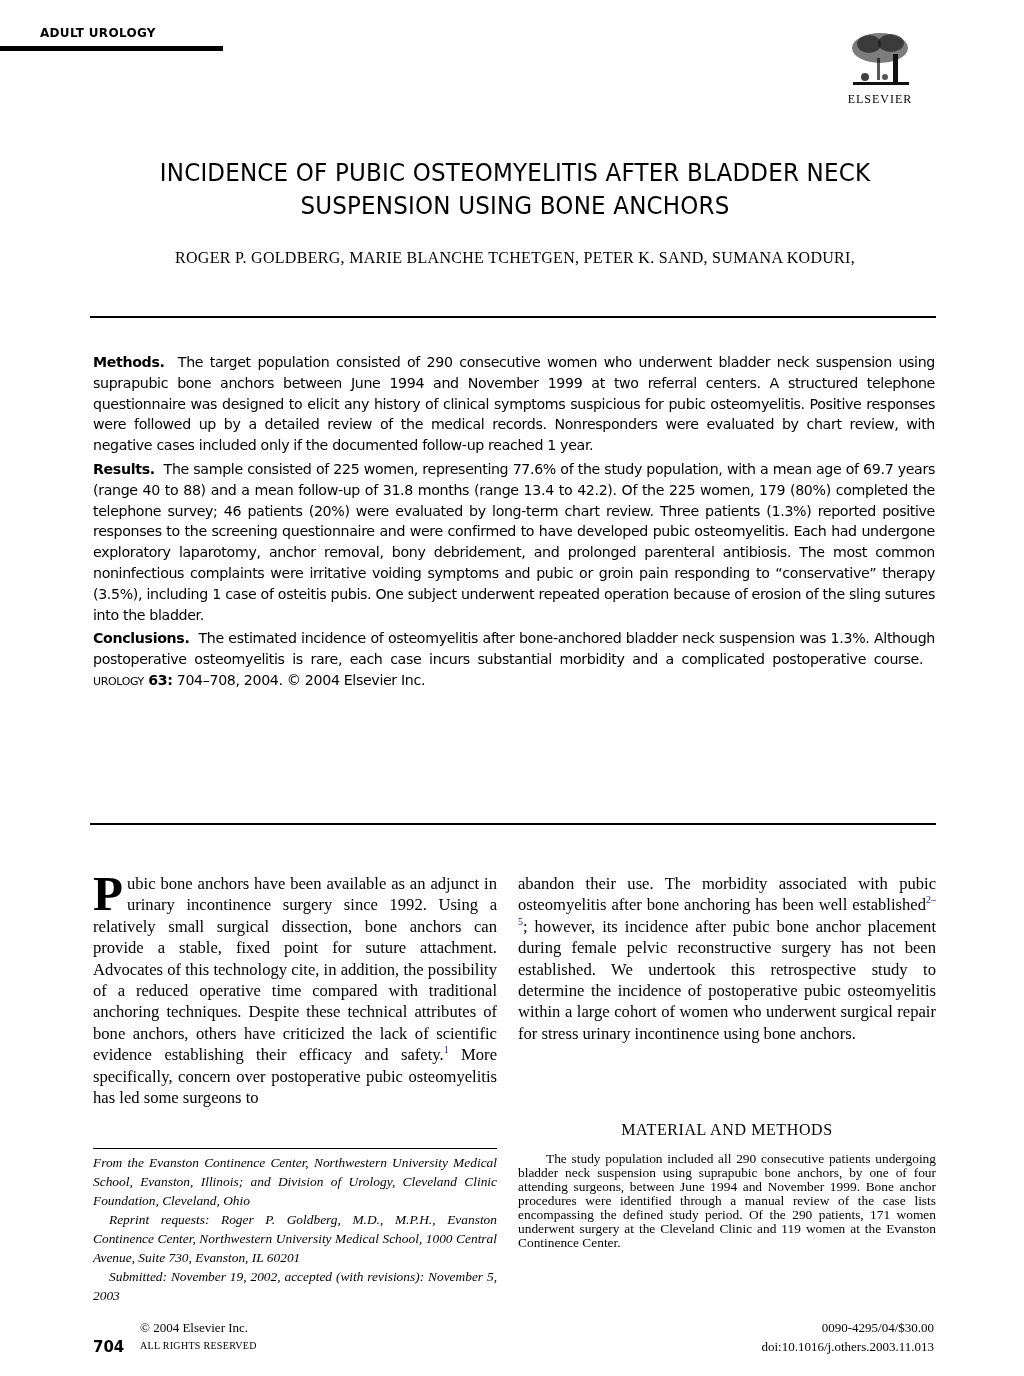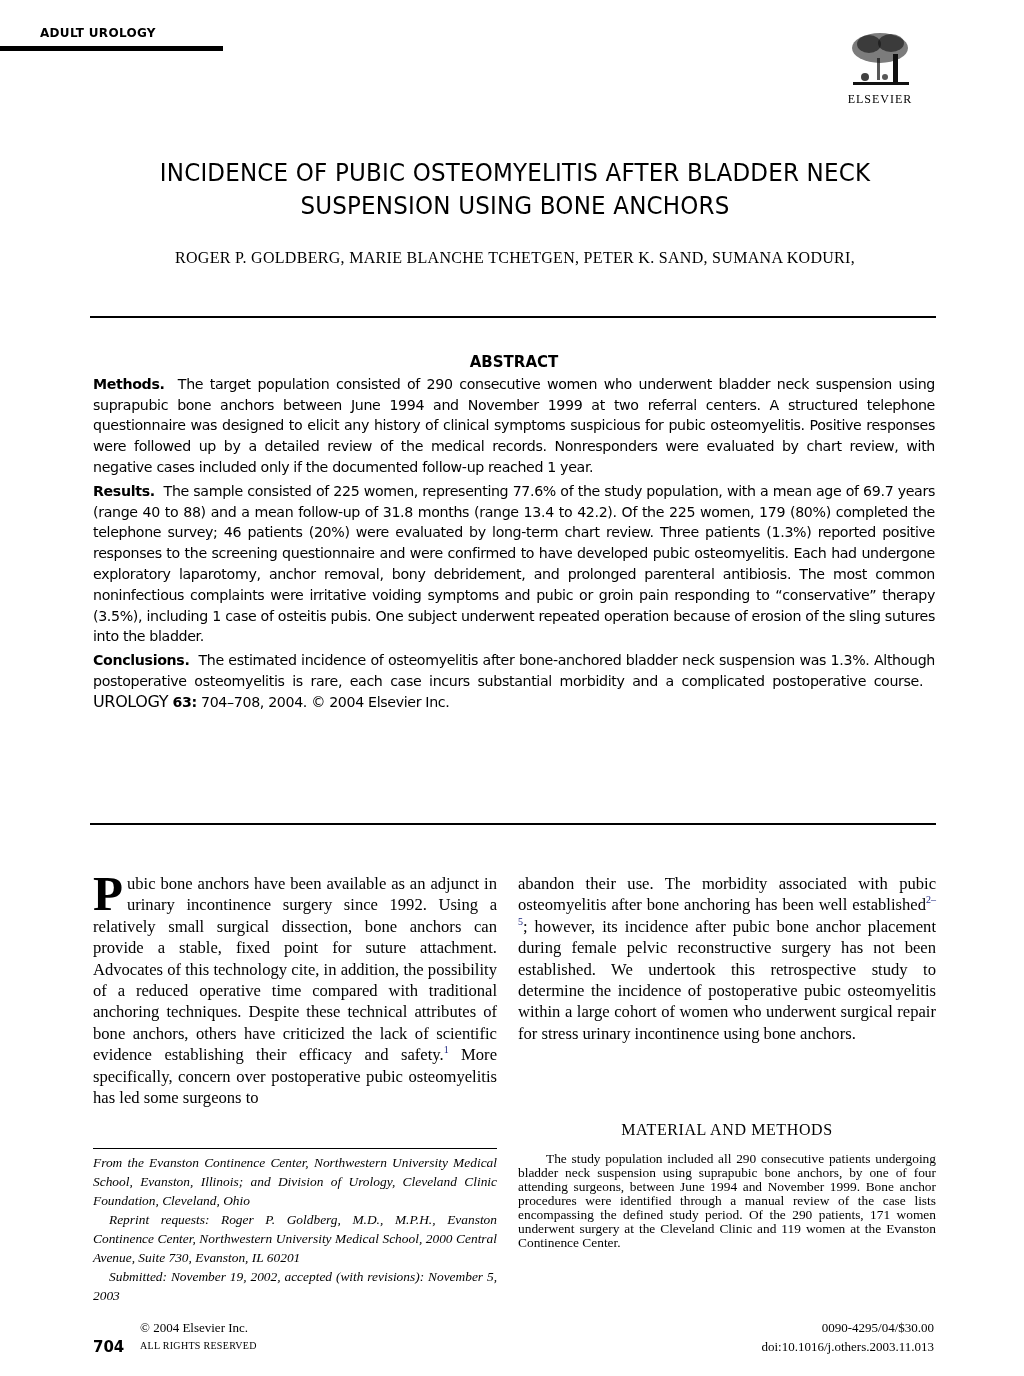--- a/index.html
+++ b/index.html
@@ -24,21 +24,21 @@
   .authors .sc { font-size: 11px; }
   .rule { position: absolute; left: 90px; width: 846px; height: 2px; background: #000; }
   .abstract {
     position: absolute; left: 93px; width: 842px; top: 352px;
     font-family: "DejaVu Sans", sans-serif; font-size: 14.2px; line-height: 20.8px;
     text-align: justify; letter-spacing: -0.35px;
   }
   .abstract h2 { text-align: center; font-size: 15px; font-weight: bold; margin: 0 0 1px 0; letter-spacing: 0; }
   .abstract p { margin: 0 0 3px 0; }
   .abstract .lbl { font-weight: bold; }
-  .abstract .cite-sc { font-size: 16px; }
+  .abstract .cite-sc { font-size: 11px; }
   .col {
     position: absolute; font-family: "Liberation Serif", serif; font-size: 16.6px; line-height: 21.4px;
     text-align: justify;
   }
   .col-left { left: 93px; width: 404px; top: 873px; }
   .col-right { left: 518px; width: 418px; top: 873px; }
   .col p { margin: 0; }
   .dropcap { float: left; font-size: 49px; line-height: 38px; font-weight: bold; margin: 2px 4px 0 0; }
   sup { font-size: 10px; line-height: 0; vertical-align: super; }
   .ref { color: #1a237e; }
@@ -88,21 +88,20 @@
 
 <div class="title">INCIDENCE OF PUBIC OSTEOMYELITIS AFTER BLADDER NECK SUSPENSION USING BONE ANCHORS</div>
 
 <div class="authors">
   <div>ROGER P. GOLDBERG, MARIE BLANCHE TCHETGEN, PETER K. SAND, SUMANA KODURI,</div>
 </div>
 
 <div class="rule" style="top:316px;"></div>
 
 <div class="abstract">
-  <h2>ABSTRACT</h2>
   <p><span class="lbl">Methods.</span>&nbsp; <span>The target population consisted of 290 consecutive women who underwent bladder neck suspension using suprapubic bone anchors between June 1994 and November 1999 at two referral centers. A structured telephone questionnaire was designed to elicit any history of clinical symptoms suspicious for pubic osteomyelitis. Positive responses were followed up by a detailed review of the medical records. Nonresponders were evaluated by chart review, with negative cases included only if the documented follow-up reached 1 year.</span></p>
   <p><span class="lbl">Results.</span>&nbsp; <span>The sample consisted of 225 women, representing 77.6% of the study population, with a mean age of 69.7 years (range 40 to 88) and a mean follow-up of 31.8 months (range 13.4 to 42.2). Of the 225 women, 179 (80%) completed the telephone survey; 46 patients (20%) were evaluated by long-term chart review. Three patients (1.3%) reported positive responses to the screening questionnaire and were confirmed to have developed pubic osteomyelitis. Each had undergone exploratory laparotomy, anchor removal, bony debridement, and prolonged parenteral antibiosis. The most common noninfectious complaints were irritative voiding symptoms and pubic or groin pain responding to “conservative” therapy (3.5%), including 1 case of osteitis pubis. One subject underwent repeated operation because of erosion of the sling sutures into the bladder.</span></p>
   <p><span class="lbl">Conclusions.</span>&nbsp; <span>The estimated incidence of osteomyelitis after bone-anchored bladder neck suspension was 1.3%. Although postoperative osteomyelitis is rare, each case incurs substantial morbidity and a complicated postoperative course.</span>&nbsp;&nbsp; <span class="cite-sc">UROLOGY</span> <b>63:</b><span> 704–708, 2004. © 2004 Elsevier Inc.</span></p>
 </div>
 
 <div class="rule" style="top:823px;"></div>
 
 <div class="col col-left">
   <p><span class="dropcap">P</span><span>ubic bone anchors have been available as an adjunct in urinary incontinence surgery since 1992. Using a relatively small surgical dissection, bone anchors can provide a stable, fixed point for suture attachment. Advocates of this technology cite, in addition, the possibility of a reduced operative time compared with traditional anchoring techniques. Despite these technical attributes of bone anchors, others have criticized the lack of scientific evidence establishing their efficacy and safety.</span><sup class="ref">1</sup><span> More specifically, concern over postoperative pubic osteomyelitis has led some surgeons to</span></p>
 </div>
@@ -110,21 +109,21 @@
 <div class="col col-right">
   <p><span>abandon their use. The morbidity associated with pubic osteomyelitis after bone anchoring has been well established</span><sup class="ref">2–5</sup><span>; however, its incidence after pubic bone anchor placement during female pelvic reconstructive surgery has not been established. We undertook this retrospective study to determine the incidence of postoperative pubic osteomyelitis within a large cohort of women who underwent surgical repair for stress urinary incontinence using bone anchors.</span></p>
 </div>
 
 <div class="mm-heading">MATERIAL AND METHODS</div>
 <div class="mm-body">The study population included all 290 consecutive patients undergoing bladder neck suspension using suprapubic bone anchors, by one of four attending surgeons, between June 1994 and November 1999. Bone anchor procedures were identified through a manual review of the case lists encompassing the defined study period. Of the 290 patients, 171 women underwent surgery at the Cleveland Clinic and 119 women at the Evanston Continence Center.</div>
 
 <div class="fn-rule"></div>
 <div class="footnotes">
   <p>From the Evanston Continence Center, Northwestern University Medical School, Evanston, Illinois; and Division of Urology, Cleveland Clinic Foundation, Cleveland, Ohio</p>
-  <p class="ind">Reprint requests: Roger P. Goldberg, M.D., M.P.H., Evanston Continence Center, Northwestern University Medical School, 2000 Central Avenue, Suite 730, Evanston, IL 60201</p>
+  <p class="ind">Reprint requests: Roger P. Goldberg, M.D., M.P.H., Evanston Continence Center, Northwestern University Medical School, 1000 Central Avenue, Suite 730, Evanston, IL 60201</p>
   <p class="ind">Submitted: November 19, 2002, accepted (with revisions): November 5, 2003</p>
 </div>
 
 <div class="page-num">704</div>
 <div class="copy">© 2004 Elsevier Inc.</div>
 <div class="rights">All rights reserved</div>
 <div class="issn">0090-4295/04/$30.00</div>
 <div class="doi">doi:10.1016/j.others.2003.11.013</div>
 
 </body></html>

